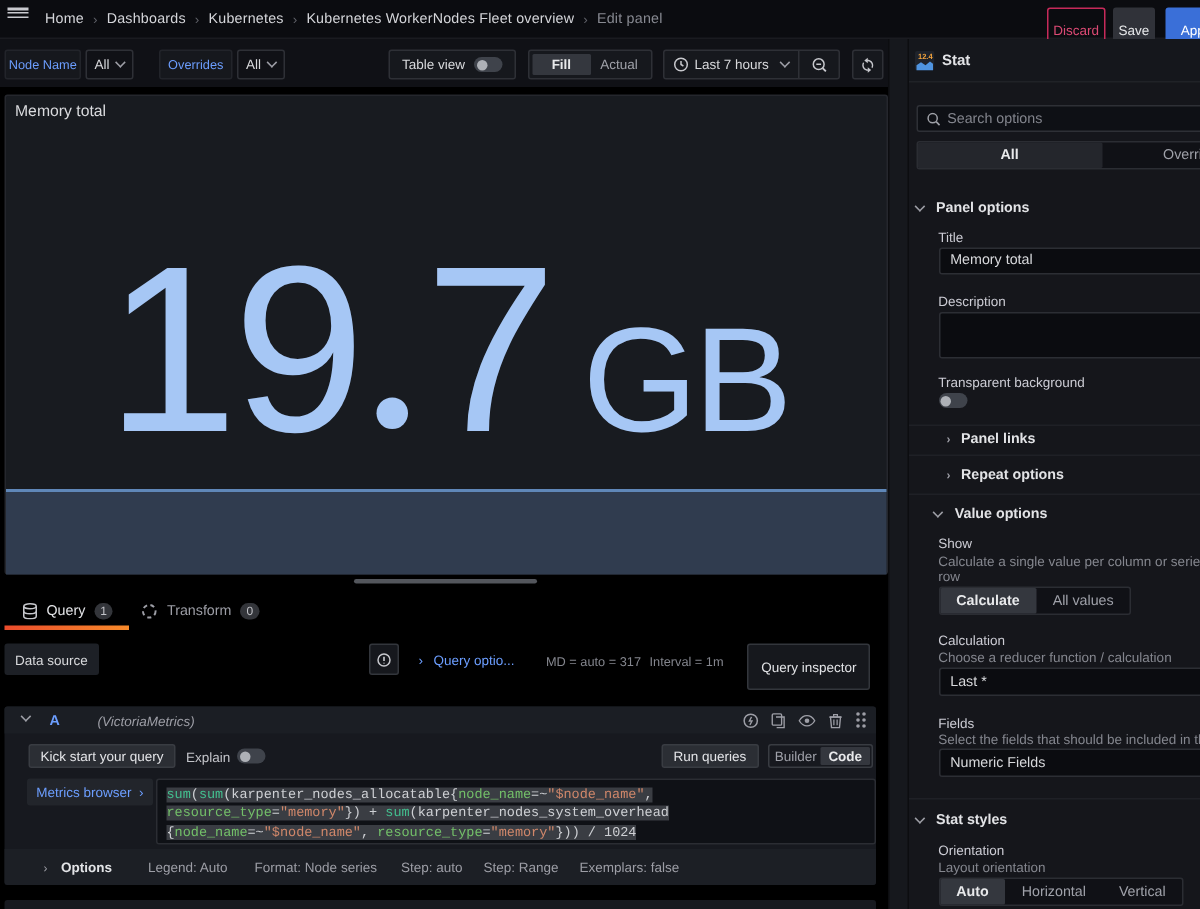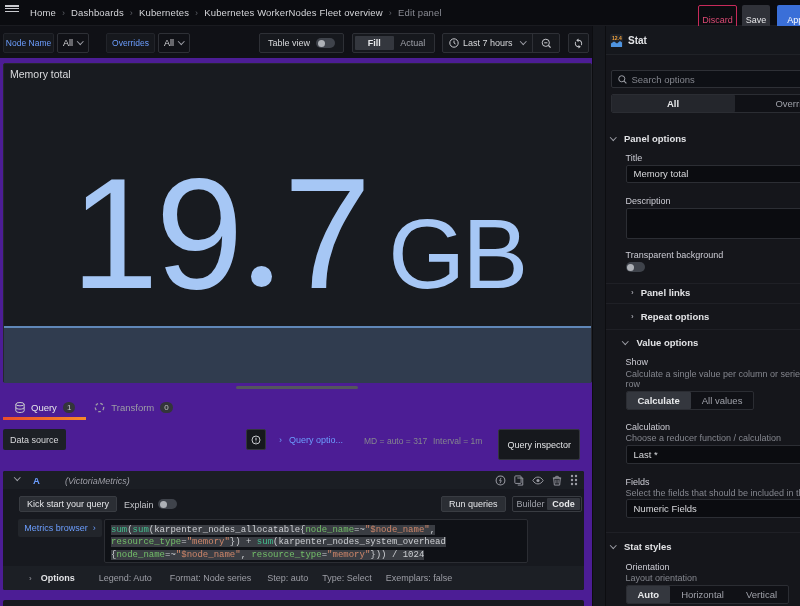--- a/index.html
+++ b/index.html
@@ -1,18 +1,18 @@
 <!DOCTYPE html>
 <html><head>
 <meta charset="utf-8">
 <style>
 * { margin:0; padding:0; box-sizing:border-box; }
 html,body { background:#101116; }
 body { font-family:"Liberation Sans", sans-serif; }
-#app { position:relative; width:800px; height:606px; overflow:hidden; background:#4c1d95; color:#d8d9dc; }
+#app { position:relative; width:800px; height:606px; overflow:hidden; background:#000000; color:#d8d9dc; }
 
 
 #topbar { position:absolute; left:0; top:0; width:800px; height:26px; background:#0b0c10; border-bottom:1px solid #1a1b20; }
 #crumbs { position:absolute; left:30px; top:0; height:25px; display:flex; align-items:center; font-size:9.5px; color:#d5d6da; white-space:nowrap; }
 #crumbs .sep { color:#5f6168; margin:0 6px; font-size:9px; }
 #crumbs span { letter-spacing:0.15px; }
 #crumbs .dim { color:#888a92; }
 #burger { position:absolute; left:5px; top:5px; width:14px; }
 #burger div { height:1.5px; background:#c9cacf; margin-bottom:1.4px; }
 #topbtns .btn { position:absolute; top:5px; padding:0; }
@@ -58,21 +58,21 @@
 #dsrow { position:absolute; left:3px; top:429px; width:581px; height:21px; font-size:9px; }
 .dslabel { position:absolute; left:0; top:0; height:21px; display:flex; align-items:center; padding:0 7px; background:#1d2026; border-radius:2px; color:#d8d9dc; font-weight:500; }
 #dsdd { position:absolute; left:60px; top:0; width:184px; height:21px; background:#0e1015; border:1px solid #2e3036; border-radius:2px; display:flex; align-items:center; padding:0 7px; }
 #qinsp { position:absolute; right:4px; top:0; height:31px; display:flex; align-items:center; padding:0 8px; border:1px solid #33363c; border-radius:2px; color:#e2e3e6; background:#16181d; }
 
 
 #qpanel { position:absolute; left:3px; top:471px; width:581px; height:119px; background:#17191f; border-radius:2px; }
 #qhead { position:absolute; left:0; top:0; width:100%; height:18px; background:#1b1e24; border-radius:2px 2px 0 0; }
 .smbtn { display:flex; align-items:center; justify-content:center; background:#2b2e34; border:1px solid #393c42; border-radius:2px; color:#e4e5e8; font-size:9px; padding:0 7px; height:16px; }
 #mbrowser { position:absolute; left:15px; top:48px; width:84px; height:18px; background:#22252b; border-radius:2px; color:#6c9eff; font-size:9px; font-weight:500; display:flex; align-items:center; justify-content:center; }
-#codebox { position:absolute; left:100.5px; top:47.5px; width:424px; height:44px; background:#0f1116; border:1px solid #2b2d33; border-radius:2px; }
+#codebox { position:absolute; left:100.5px; top:47.5px; width:480px; height:44px; background:#0f1116; border:1px solid #2b2d33; border-radius:2px; }
 #code { position:absolute; left:6.5px; top:4px; font-family:"Liberation Mono", monospace; font-size:9px; line-height:12.5px; white-space:pre; }
 #code .sel { background:#3a3d43; }
 .cf { color:#43bf8f; } .cp { color:#ced0d4; } .cl { color:#73bf69; } .cs { color:#d0876a; }
 #qopts { position:absolute; left:0; top:95px; width:100%; height:24px; background:#1c1f25; border-radius:0 0 2px 2px; display:flex; align-items:center; font-size:9px; color:#9d9ea6; }
 #nextpanel { position:absolute; left:3px; top:600px; width:581px; height:6px; background:#17191f; border-radius:2px 2px 0 0; }
 
 
 #splitter { position:absolute; left:592px; top:26px; width:14px; height:580px; background:#16181d; border-left:1px solid #0c0d10; border-right:1px solid #0c0d10; }
 
 
@@ -253,21 +253,21 @@
       <div id="code"><span class="sel"><span class="cf">sum</span><span class="cp">(</span><span class="cf">sum</span><span class="cp">(karpenter_nodes_allocatable{</span><span class="cl">node_name</span><span class="cp">=~</span><span class="cs">"$node_name"</span><span class="cp">,</span></span>
 <span class="sel"><span class="cl">resource_type</span><span class="cp">=</span><span class="cs">"memory"</span><span class="cp">}) + </span><span class="cf">sum</span><span class="cp">(karpenter_nodes_system_overhead</span></span>
 <span class="sel"><span class="cp">{</span><span class="cl">node_name</span><span class="cp">=~</span><span class="cs">"$node_name"</span><span class="cp">, </span><span class="cl">resource_type</span><span class="cp">=</span><span class="cs">"memory"</span><span class="cp">})) / 1024</span></span></div>
     </div>
     <div id="qopts">
       <span class="chev" style="margin-left:26px;">›</span>
       <span style="color:#e2e3e6; font-weight:bold; margin-left:9px;">Options</span>
       <span style="margin-left:24px;">Legend: Auto</span>
       <span style="margin-left:18px;">Format: Node series</span>
       <span style="margin-left:16px;">Step: auto</span>
-      <span style="margin-left:14px;">Type: Select</span>
+      <span style="margin-left:14px;">Step: Range</span>
       <span style="margin-left:14px;">Exemplars: false</span>
     </div>
   </div>
   <div id="nextpanel"></div>
 
   <div id="splitter"></div>
 
   <div id="sidebar">
     <div id="sbhead">
       <svg width="13" height="13" viewBox="0 0 13 13">

